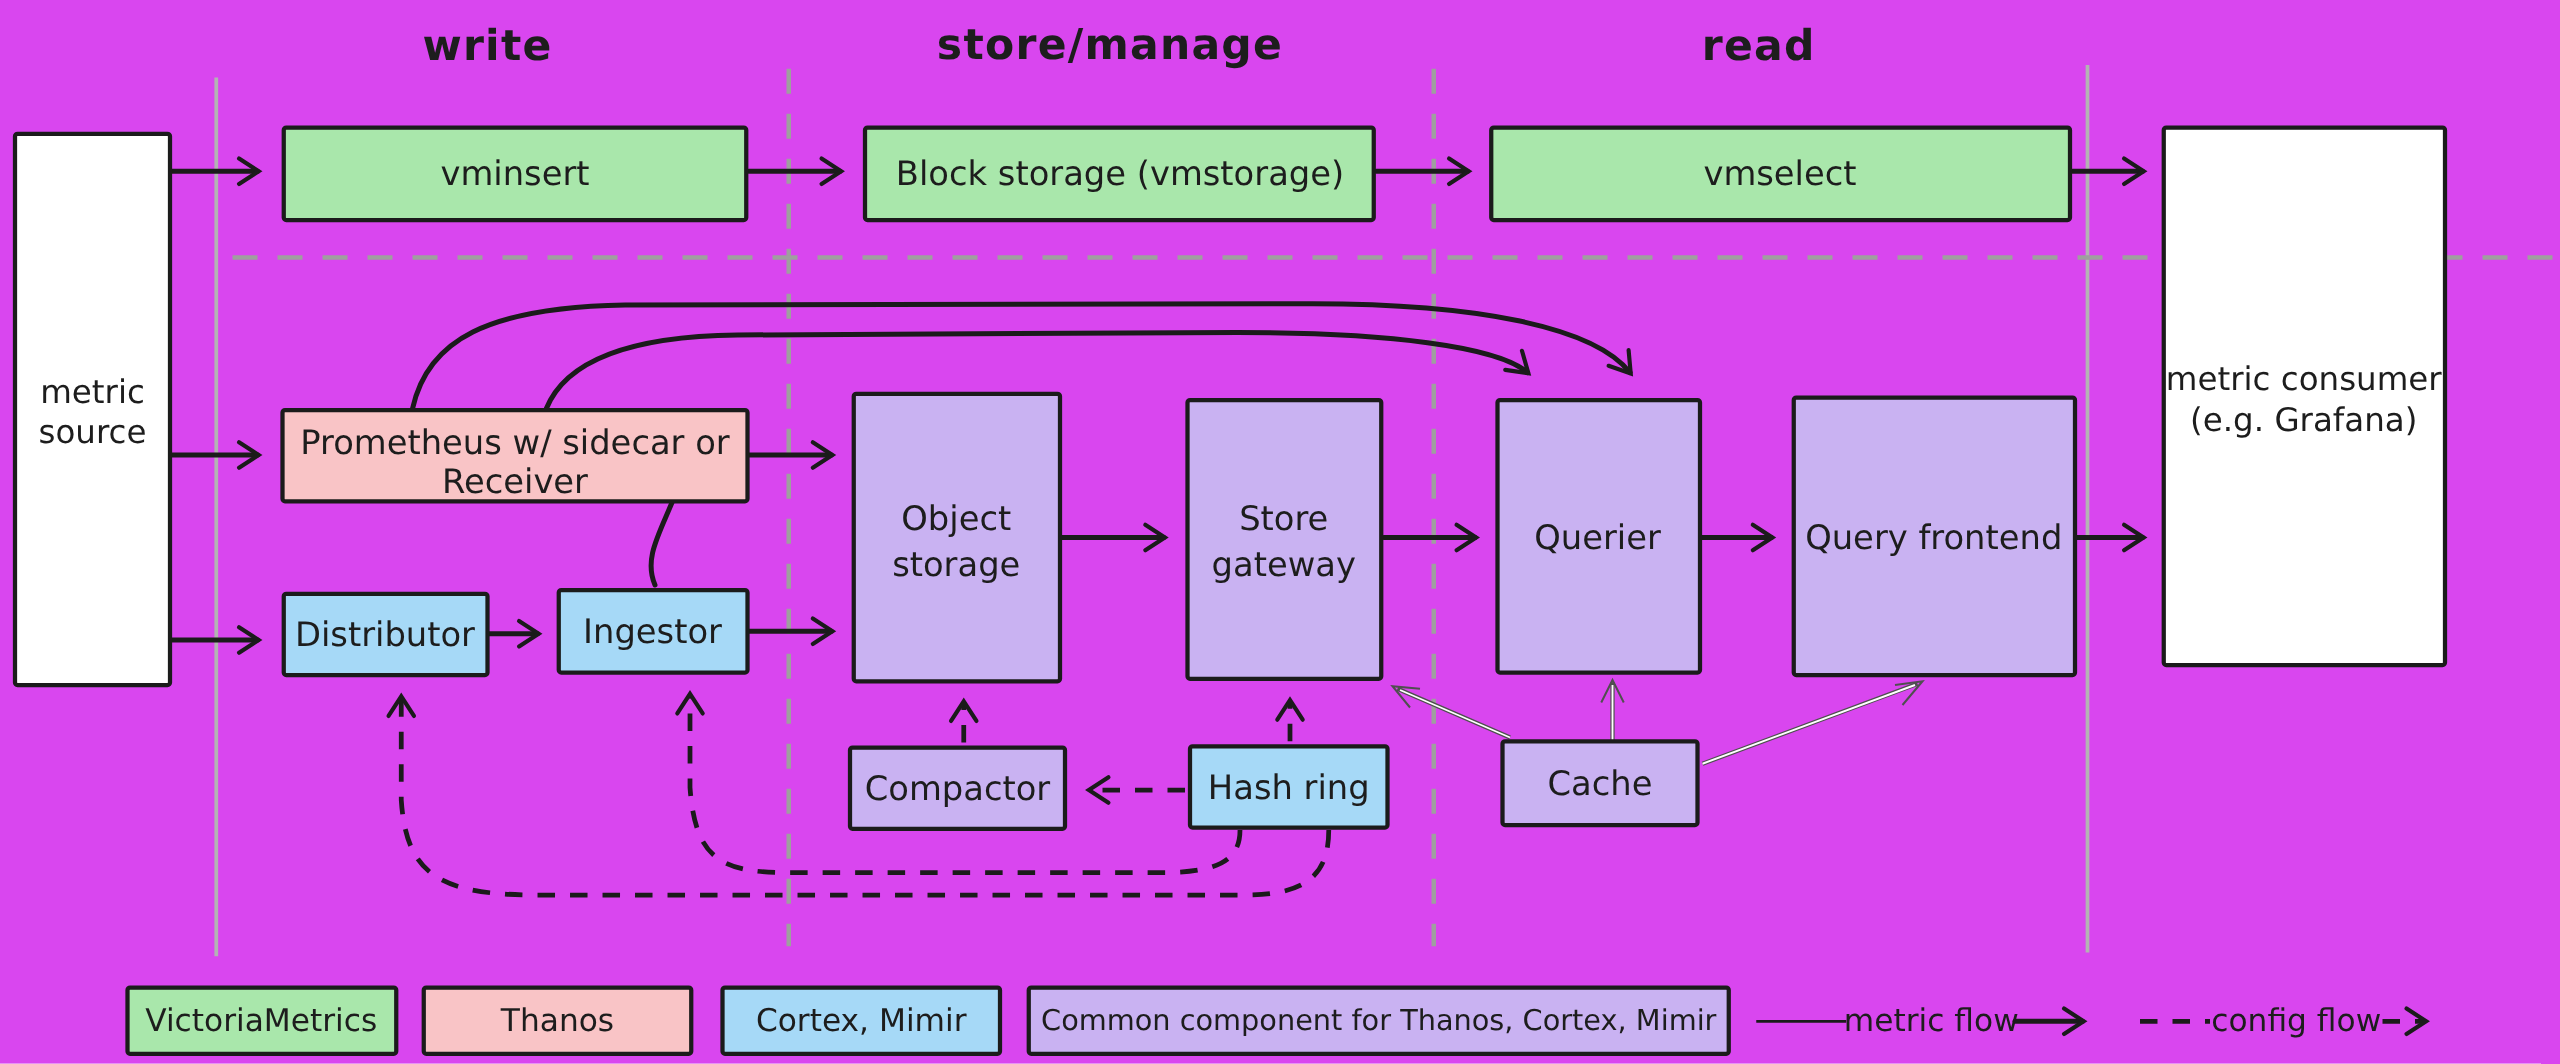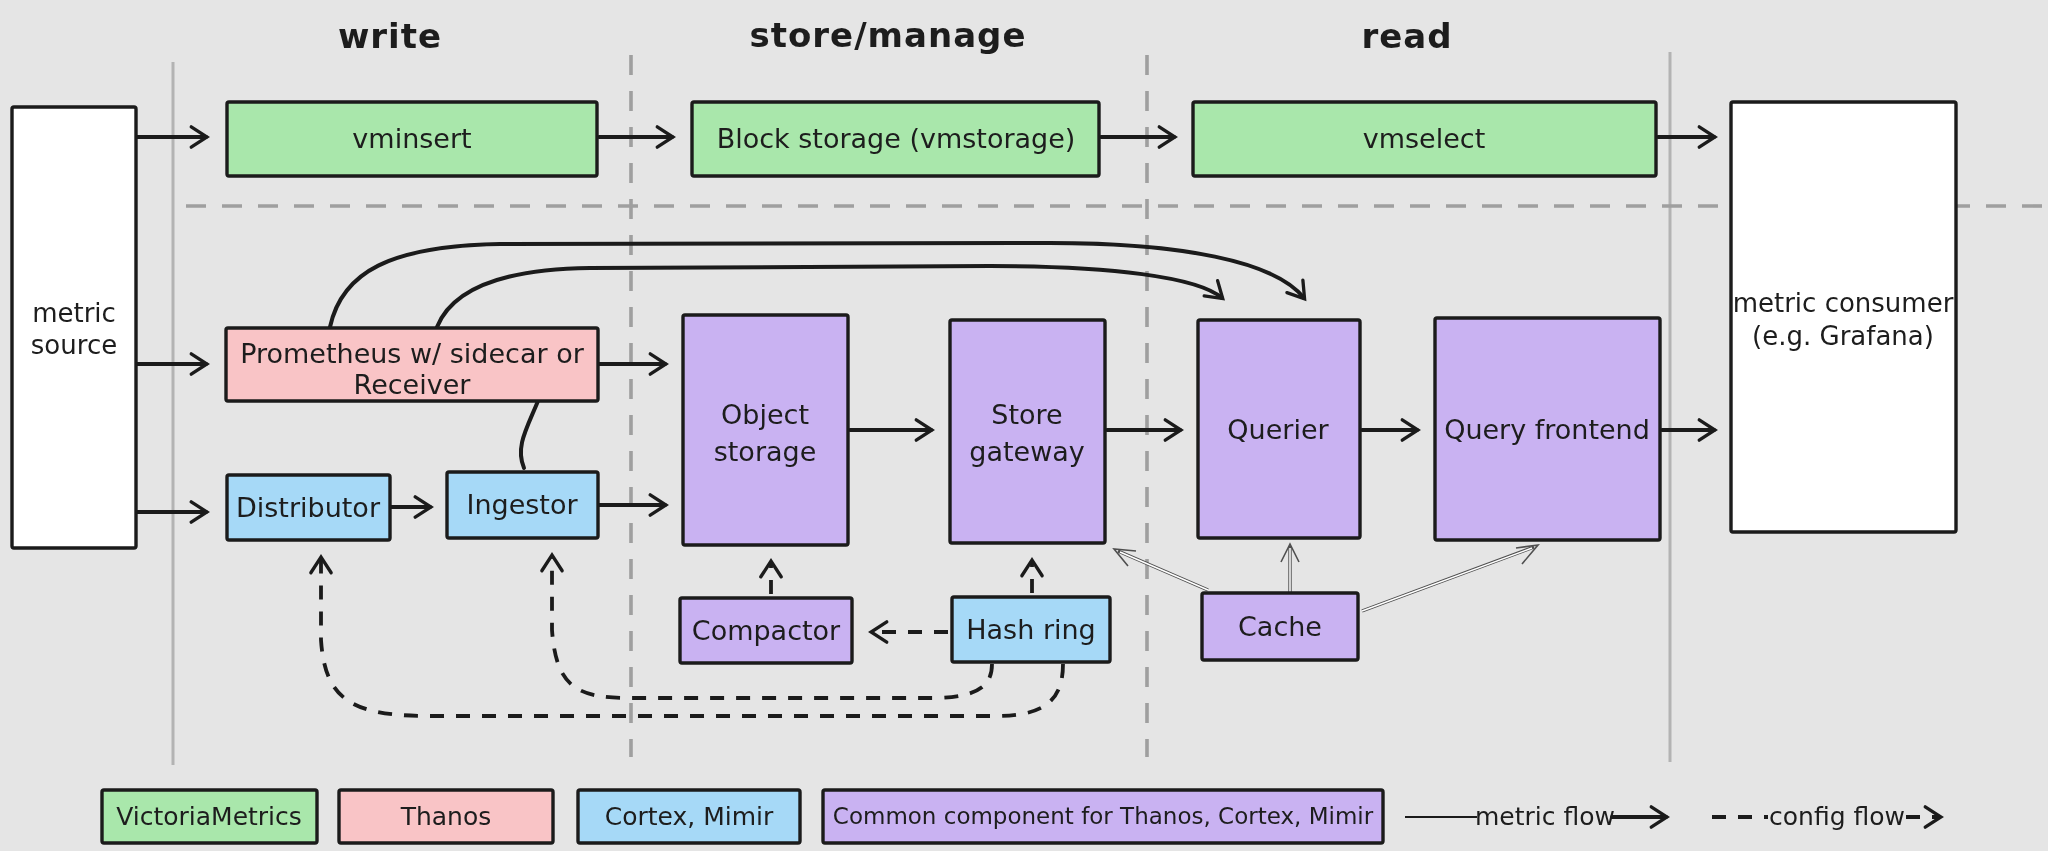--- a/index.html
+++ b/index.html
@@ -1,16 +1,16 @@
 <!DOCTYPE html>
 <html style="--green: #a9e7ab; --pink: #f9c4c6; --blue: #a6d9f7; --purple: #c9b2f2; --stroke: #1b1b1b; --grey_line: #b3b3b3; --dashed_grey: #9f9f9f;"><head>
 <meta charset="utf-8">
 <style>
   html,body{margin:0;padding:0;background:#ffffff;}
-  .stage{width:2048px;height:851px;position:relative;background:#e5e5e5;overflow:hidden;}
+  .stage{width:2048px;height:851px;position:relative;background:#d946ef;overflow:hidden;}
   svg{display:block;}
   text{font-family:"DejaVu Sans","Liberation Sans",sans-serif;fill:#1d1d1d;}
   .hdr{font-size:34px;font-weight:bold;letter-spacing:1px;}
   .lbl{font-size:27px;}
   .lbl2{font-size:26px;}
   .leg{font-size:25px;}
   .leg-sm{font-size:23px;}
   .box{stroke:var(--stroke);stroke-width:3.4;rx:2;}
   .green{fill:var(--green);}
   .pink{fill:var(--pink);}

